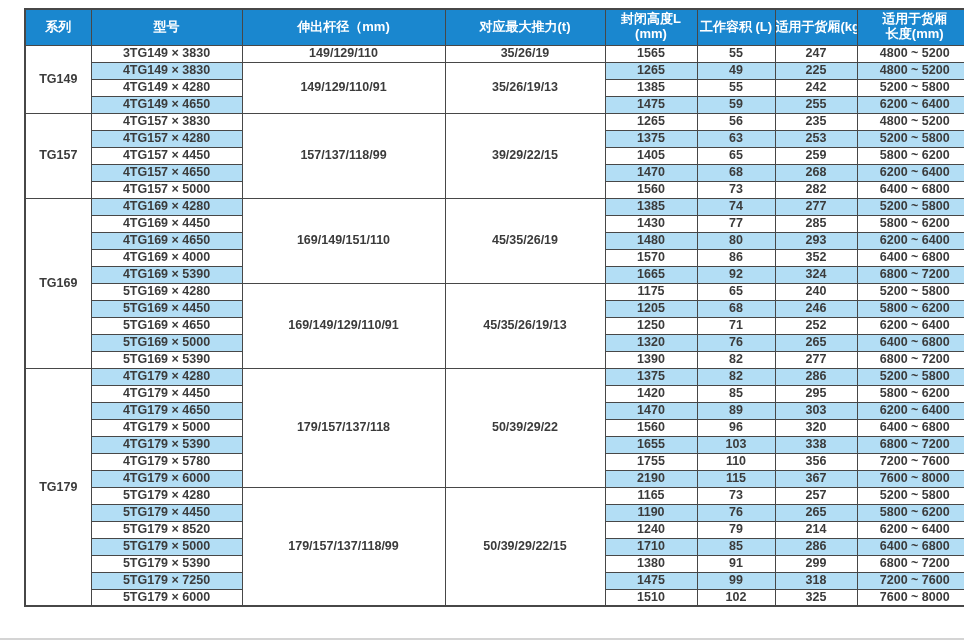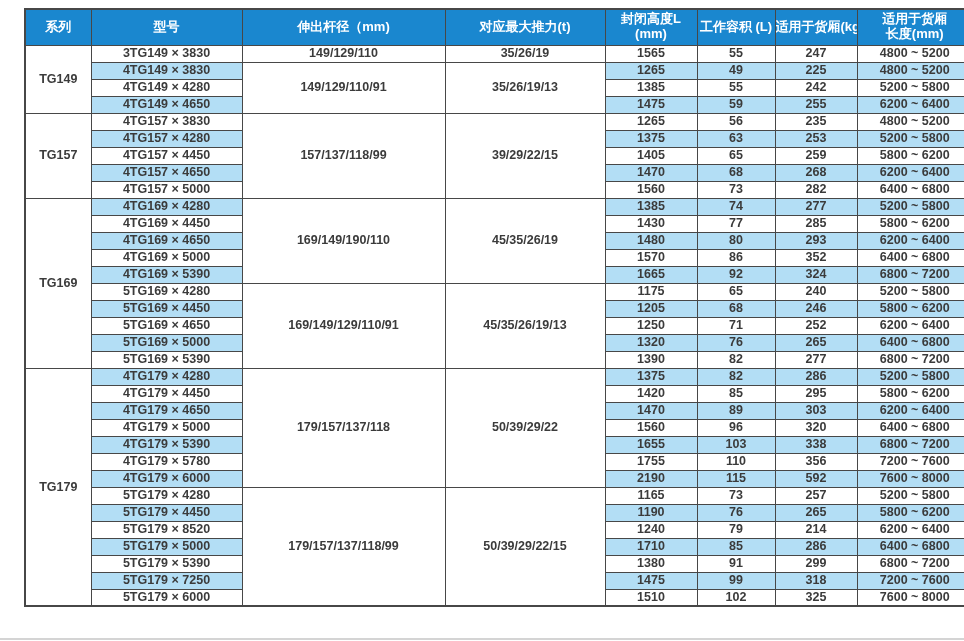--- a/index.html
+++ b/index.html
@@ -168,21 +168,21 @@
         <tr>
           <td class="band">4TG157 × 5000</td>
           <td class="band">1560</td>
           <td class="band">73</td>
           <td class="band">282</td>
           <td class="band">6400 ~ 6800</td>
         </tr>
         <tr class="alt">
           <td rowspan="10">TG169</td>
           <td class="band">4TG169 × 4280</td>
-          <td rowspan="5">169/149/190/110</td>
+          <td rowspan="5">169/149/151/110</td>
           <td rowspan="5">45/35/26/19</td>
           <td class="band">1385</td>
           <td class="band">74</td>
           <td class="band">277</td>
           <td class="band">5200 ~ 5800</td>
         </tr>
         <tr>
           <td class="band">4TG169 × 4450</td>
           <td class="band">1430</td>
           <td class="band">77</td>
@@ -190,21 +190,21 @@
           <td class="band">5800 ~ 6200</td>
         </tr>
         <tr class="alt">
           <td class="band">4TG169 × 4650</td>
           <td class="band">1480</td>
           <td class="band">80</td>
           <td class="band">293</td>
           <td class="band">6200 ~ 6400</td>
         </tr>
         <tr>
-          <td class="band">4TG169 × 5000</td>
+          <td class="band">4TG169 × 4000</td>
           <td class="band">1570</td>
           <td class="band">86</td>
           <td class="band">352</td>
           <td class="band">6400 ~ 6800</td>
         </tr>
         <tr class="alt">
           <td class="band">4TG169 × 5390</td>
           <td class="band">1665</td>
           <td class="band">92</td>
           <td class="band">324</td>
@@ -289,21 +289,21 @@
           <td class="band">4TG179 × 5780</td>
           <td class="band">1755</td>
           <td class="band">110</td>
           <td class="band">356</td>
           <td class="band">7200 ~ 7600</td>
         </tr>
         <tr class="alt">
           <td class="band">4TG179 × 6000</td>
           <td class="band">2190</td>
           <td class="band">115</td>
-          <td class="band">592</td>
+          <td class="band">367</td>
           <td class="band">7600 ~ 8000</td>
         </tr>
         <tr>
           <td class="band">5TG179 × 4280</td>
           <td rowspan="7">179/157/137/118/99</td>
           <td rowspan="7">50/39/29/22/15</td>
           <td class="band">1165</td>
           <td class="band">73</td>
           <td class="band">257</td>
           <td class="band">5200 ~ 5800</td>

